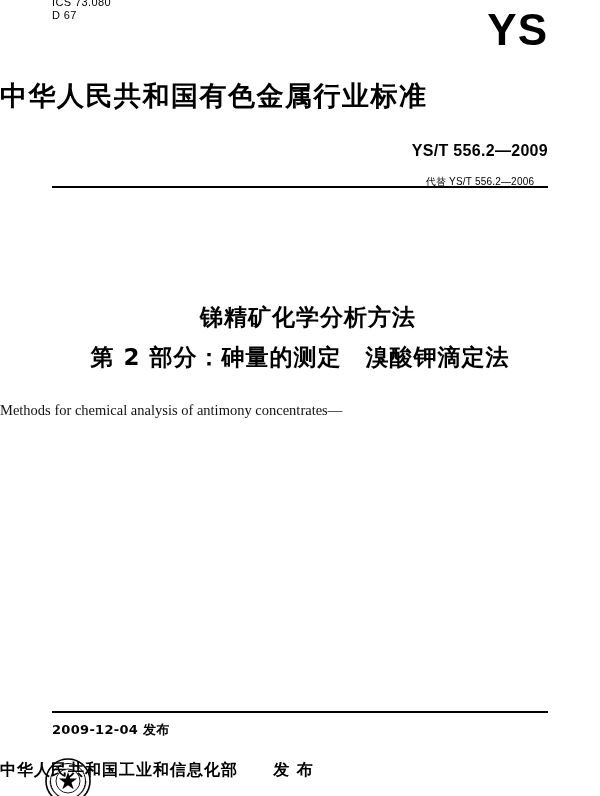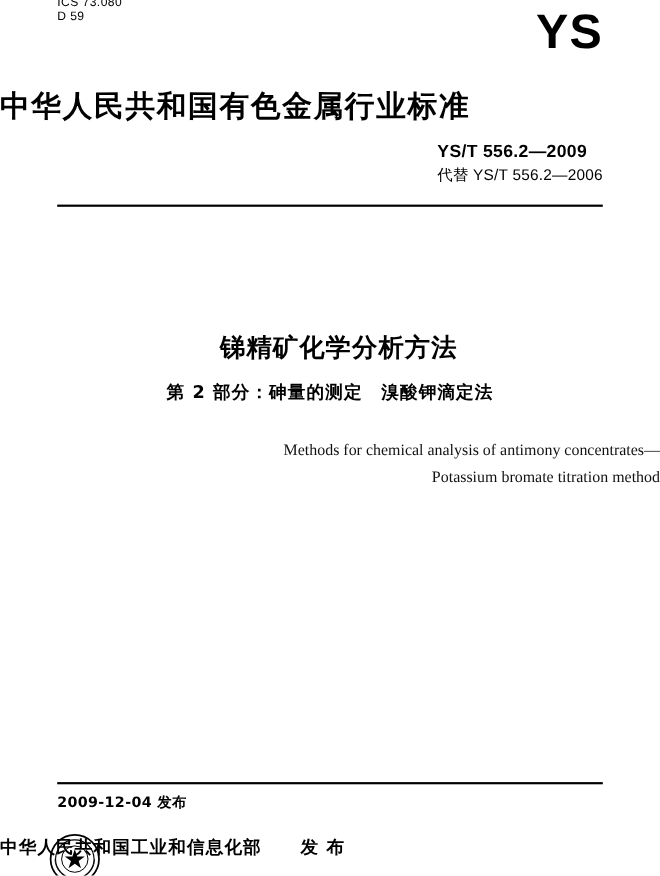--- a/index.html
+++ b/index.html
@@ -56,34 +56,34 @@
     text-align: left;
     font-family: "DejaVu Sans", sans-serif;
     font-weight: bold;
     font-size: 27px;
     letter-spacing: 1.5px;
   }
 
   
   .std-no {
     position: absolute;
-    top: 130px;
-    right: 52px;
-    text-align: left;
+    top: 142px;
+    right: 52px;
+    text-align: center;
   }
   .std-no .main {
     font-family: "Liberation Sans", sans-serif;
     font-weight: bold;
     font-size: 16px;
     letter-spacing: 0.3px;
   }
   .std-no .replaces {
     font-family: "Liberation Sans", sans-serif;
-    font-size: 14px;
-    margin-top: 3px;
+    font-size: 10px;
+    margin-top: 15px;
     letter-spacing: 0.2px;
   }
 
   
   .rule-top {
     position: absolute;
     left: 52px;
     right: 52px;
     top: 186px;
     border-top: 2.5px solid #000;
@@ -107,34 +107,34 @@
   .subject .line1 {
     font-family: "DejaVu Sans", sans-serif;
     font-size: 23px;
     font-weight: bold;
     letter-spacing: 1px;
     line-height: 34px;
     padding-left: 16px;
   }
   .subject .line2 {
     font-family: "DejaVu Sans", sans-serif;
-    font-size: 16px;
+    font-size: 23px;
     font-weight: bold;
     letter-spacing: 1px;
     line-height: 34px;
     margin-top: 6px;
   }
 
   
   .subject-en {
     position: absolute;
     top: 398px;
     left: 0;
     width: 600px;
-    text-align: right;
+    text-align: left;
     font-family: "Liberation Serif", serif;
     font-size: 14.5px;
     line-height: 24px;
     color: #111;
   }
 
   
   .dates {
     position: absolute;
     top: 721px;
@@ -171,42 +171,41 @@
   }
   .emblem svg { display: block; }
 </style>
 </head>
 <body>
 
 <div class="page">
 
   <div class="codes">
     <div>ICS 73.080</div>
-    <div>D 59</div>
+    <div>D 67</div>
   </div>
 
   <div class="ys-logo">YS</div>
 
   <div class="std-title">中华人民共和国有色金属行业标准</div>
 
   <div class="std-no">
     <div class="main">YS/T 556.2—2009</div>
     <div class="replaces">代替 YS/T 556.2—2006</div>
   </div>
 
   <div class="rule-top"></div>
 
   <div class="subject">
     <div class="line1">锑精矿化学分析方法</div>
     <div class="line2">第 2 部分：砷量的测定　溴酸钾滴定法</div>
   </div>
 
   <div class="subject-en">
     <div>Methods for chemical analysis of antimony concentrates—</div>
-    <div>Potassium bromate titration method</div>
   </div>
 
   <div class="rule-bottom"></div>
 
   <div class="dates">
     <div>2009-12-04 发布</div>
   </div>
 
   <div class="emblem">
     <svg width="48" height="48" viewBox="0 0 48 48">

